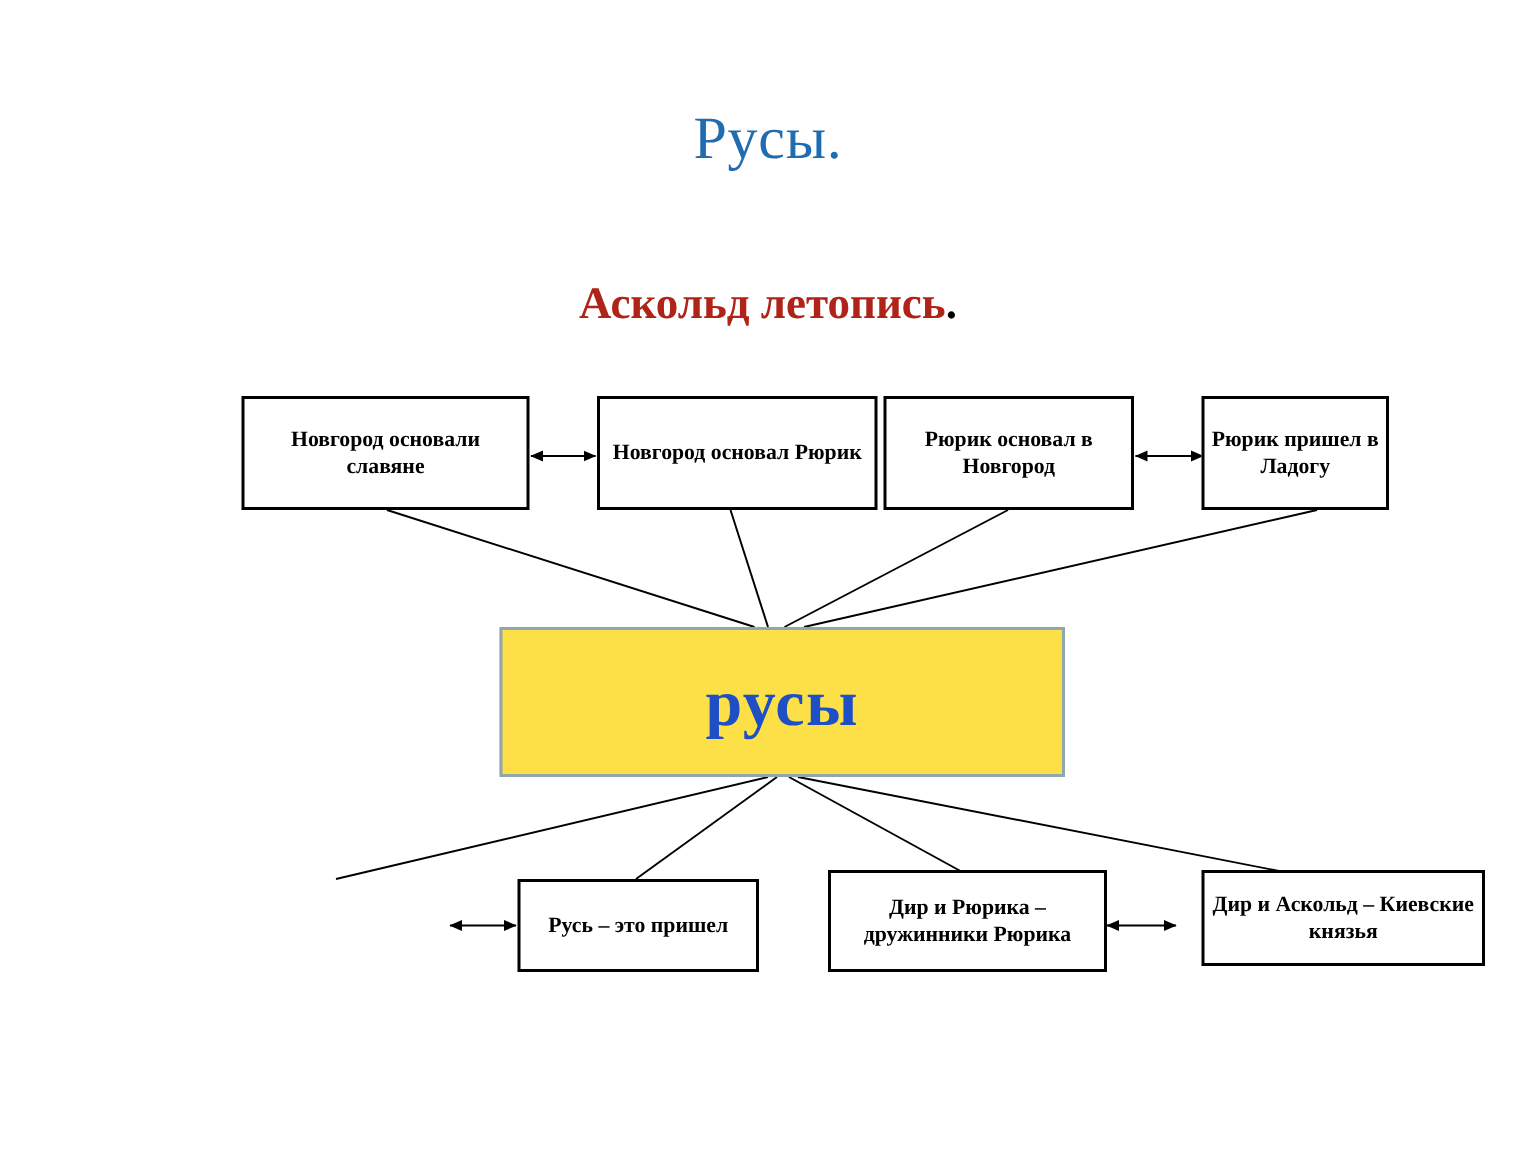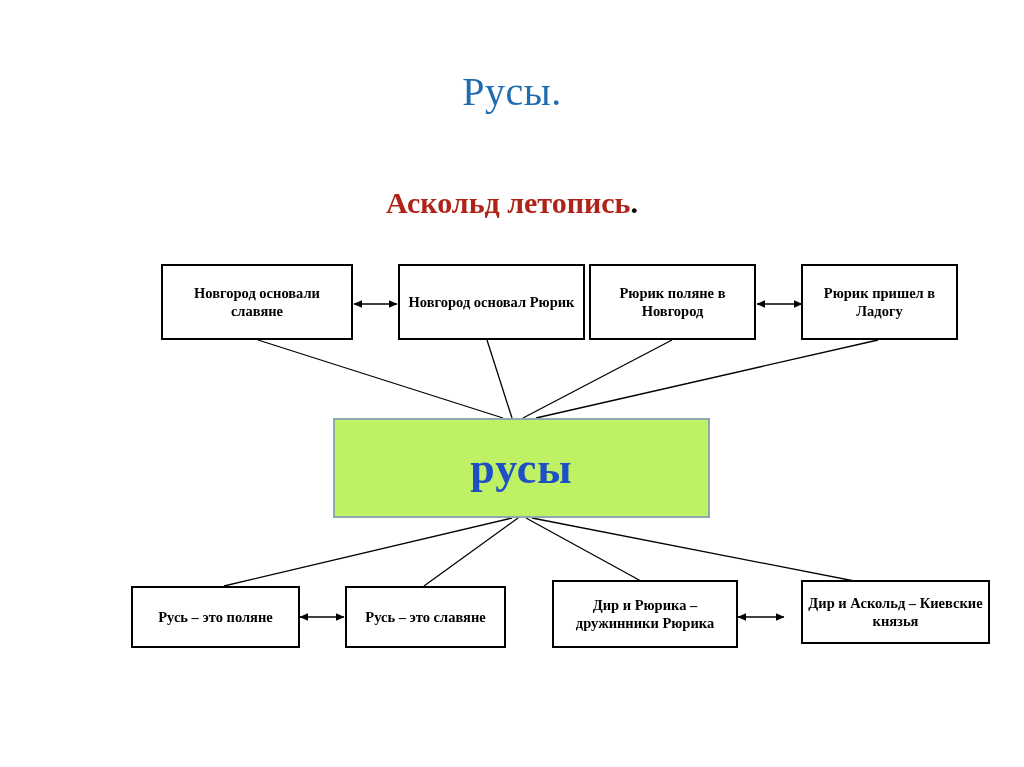--- a/index.html
+++ b/index.html
@@ -66,21 +66,21 @@
     text-align: center;
     font-family: "Liberation Serif", serif;
     font-weight: bold;
     font-size: 14.5px;
     line-height: 1.25;
     color: #000000;
     padding: 2px 4px;
     z-index: 2;
   }
   .node.center {
-    background: #bef264;
+    background: #fde047;
     border: 2px solid #8fa8ad;
     font-size: 44px;
     font-weight: bold;
     color: #1f4fc4;
     letter-spacing: 1px;
   }
 </style>
 </head>
 <body>
 
@@ -121,37 +121,34 @@
 
   <div class="node" style="left:161px; top:264px; width:192px; height:76px;">
     <span>Новгород основали славяне</span>
   </div>
 
   <div class="node" style="left:398px; top:264px; width:187px; height:76px;">
     <span>Новгород основал Рюрик</span>
   </div>
 
   <div class="node" style="left:589px; top:264px; width:167px; height:76px;">
-    <span>Рюрик поляне в Новгород</span>
+    <span>Рюрик основал в Новгород</span>
   </div>
 
-  <div class="node" style="left:801px; top:264px; width:157px; height:76px;">
+  <div class="node" style="left:801px; top:264px; width:125px; height:76px;">
     <span>Рюрик пришел в Ладогу</span>
   </div>
 
   <div class="node center" style="left:333px; top:418px; width:377px; height:100px;">
     <span>русы</span>
   </div>
 
-  <div class="node" style="left:131px; top:586px; width:169px; height:62px;">
-    <span>Русь – это поляне</span>
-  </div>
 
   <div class="node" style="left:345px; top:586px; width:161px; height:62px;">
-    <span>Русь – это славяне</span>
+    <span>Русь – это пришел</span>
   </div>
 
   <div class="node" style="left:552px; top:580px; width:186px; height:68px;">
     <span>Дир и Рюрика – дружинники Рюрика</span>
   </div>
 
   <div class="node" style="left:785px; top:580px; width:189px; height:64px;margin-left:16px;">
     <span>Дир и Аскольд – Киевские князья</span>
   </div>
 

